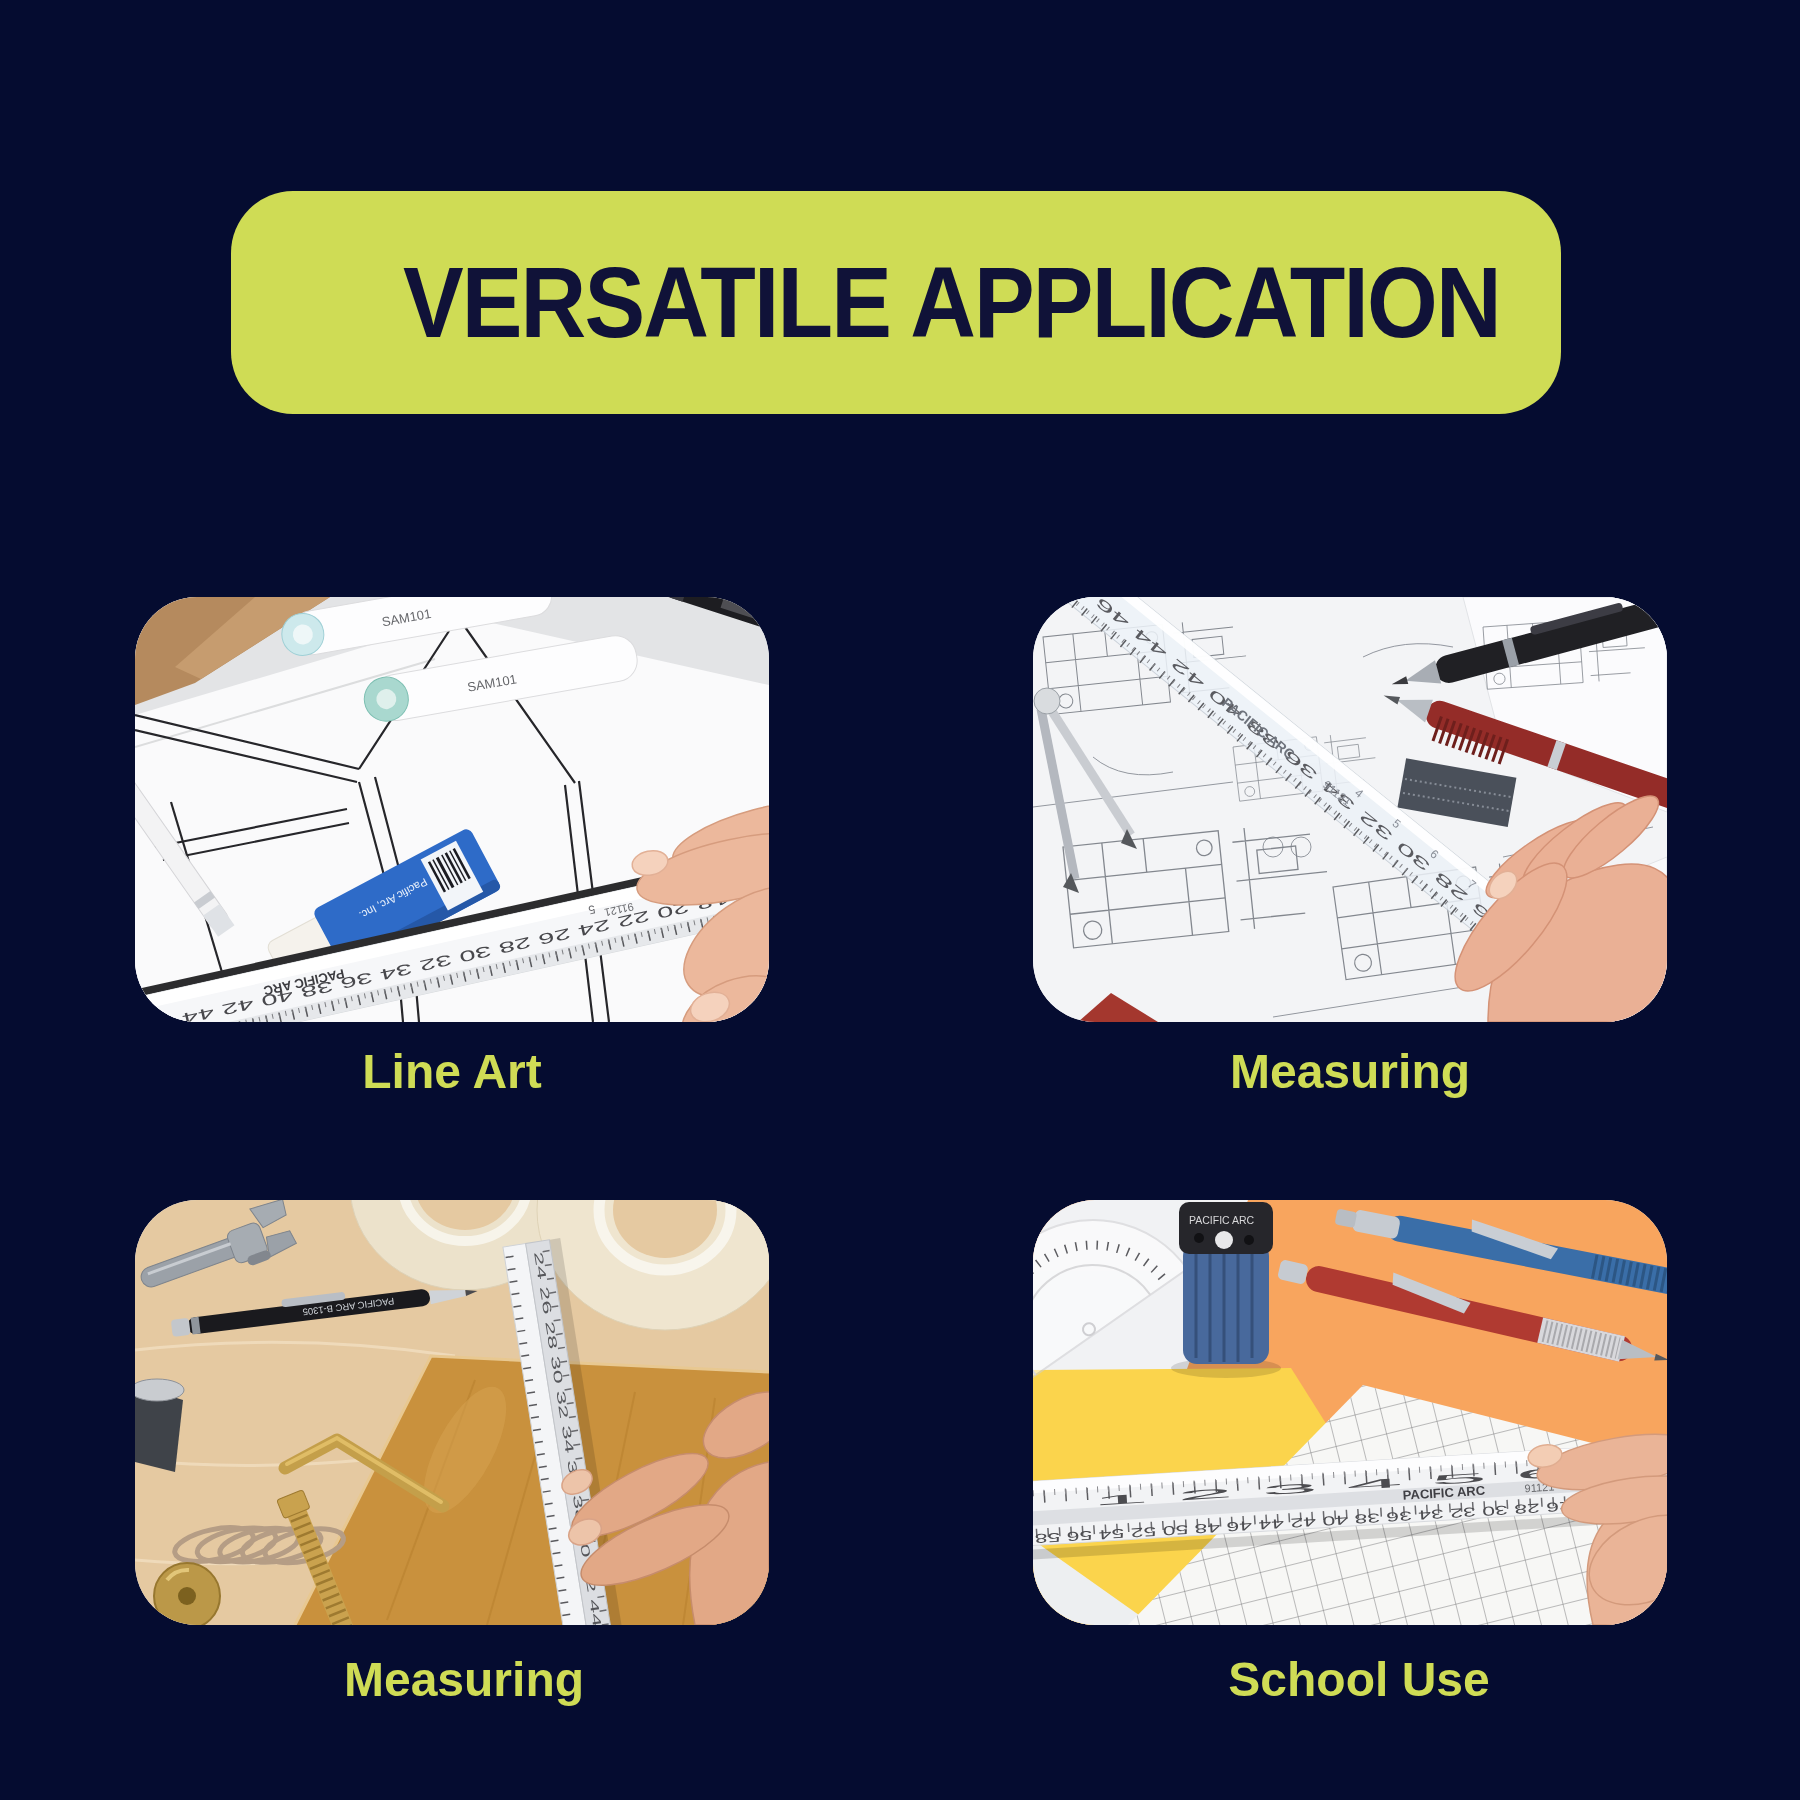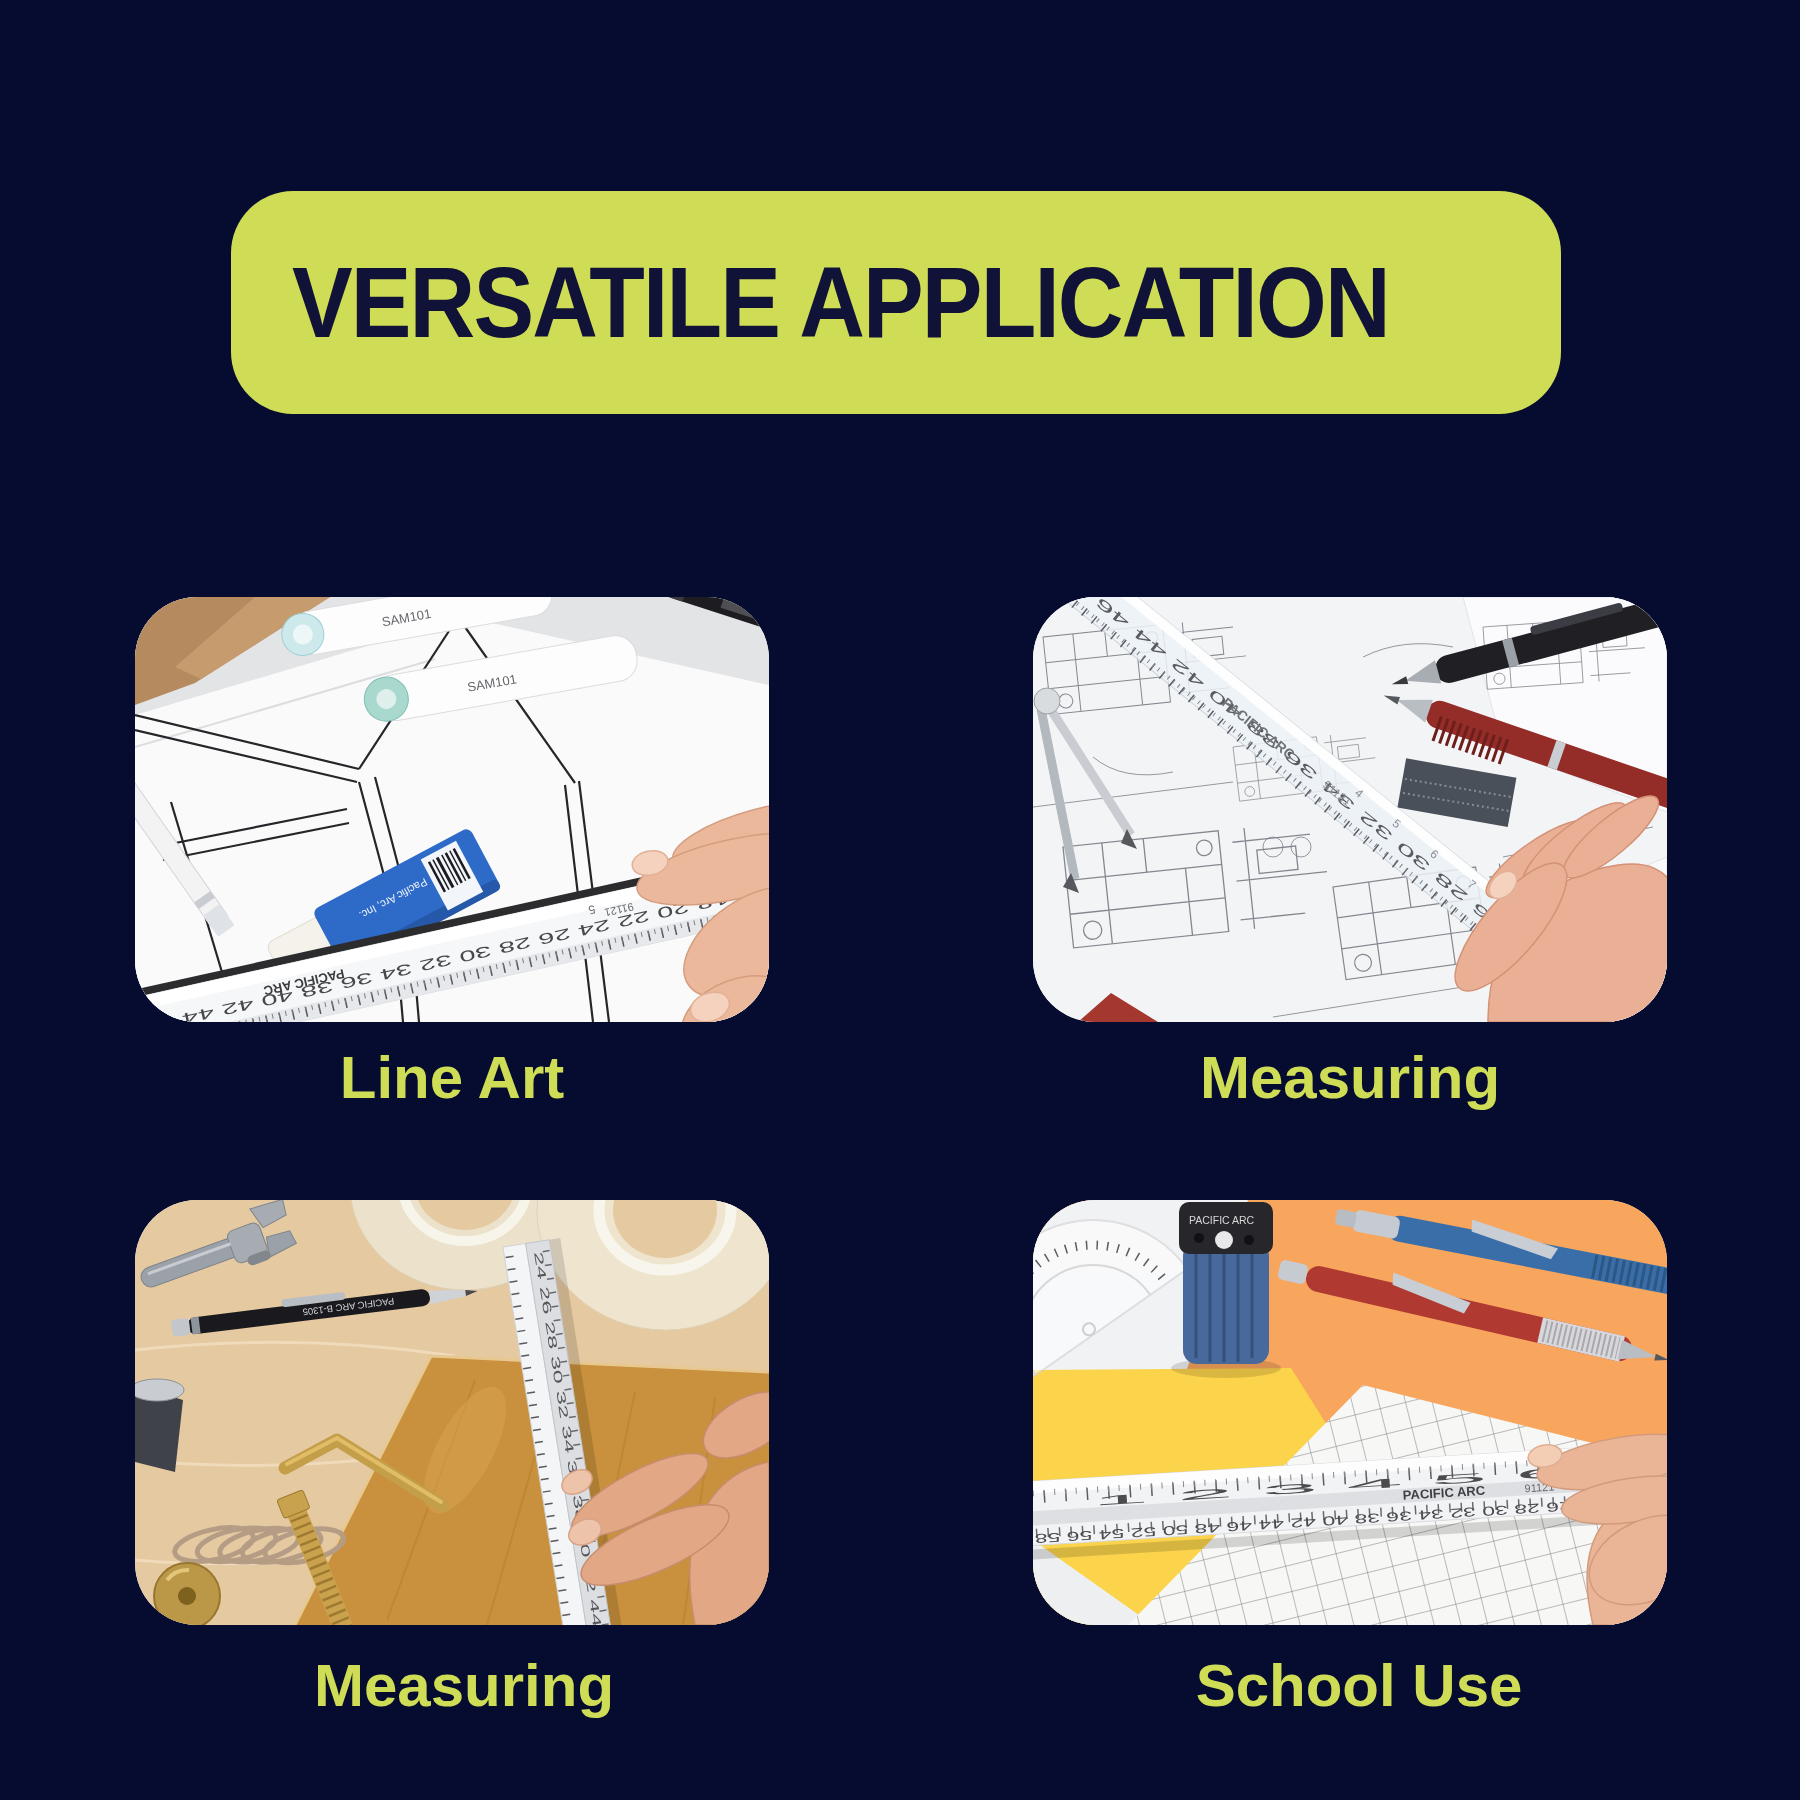--- a/index.html
+++ b/index.html
@@ -4,36 +4,36 @@
 <style>
   html,body{margin:0;padding:0}
   body{
     width:1800px;height:1800px;position:relative;overflow:hidden;
     background:#050c30;
     font-family:"Liberation Sans",sans-serif;
   }
   .banner{
     position:absolute;left:231px;top:191px;width:1330px;height:223px;
     background:#cfdc55;border-radius:62px;
-    display:flex;align-items:center;justify-content:flex-start;
+    display:flex;align-items:center;justify-content:flex-end;
   }
   .banner-title{
     margin:0;font-size:101px;font-weight:bold;color:#101238;
     letter-spacing:-2px;white-space:nowrap;transform:scaleX(.9);
   }
   .panel{
     position:absolute;width:634px;height:425px;border-radius:62px;
     overflow:hidden;background:#e9eaec;
   }
   .p1{left:135px;top:597px}.p2{left:1033px;top:597px}
   .p3{left:135px;top:1200px}.p4{left:1033px;top:1200px}
   .panel svg{display:block;width:634px;height:425px}
   .plabel{
     position:absolute;width:634px;text-align:center;
-    font-size:60px;font-weight:bold;color:#cfdc55;line-height:1;
+    font-size:48px;font-weight:bold;color:#cfdc55;line-height:1;
   }
   .l1{left:135px;top:1048px}.l2{left:1033px;top:1048px}
   .l3{left:147px;top:1656px}.l4{left:1042px;top:1656px}
   svg text{font-family:"Liberation Sans",sans-serif}
 </style>
 </head>
 <body>
 
 <header class="banner">
   <h1 class="banner-title">VERSATILE APPLICATION</h1>

